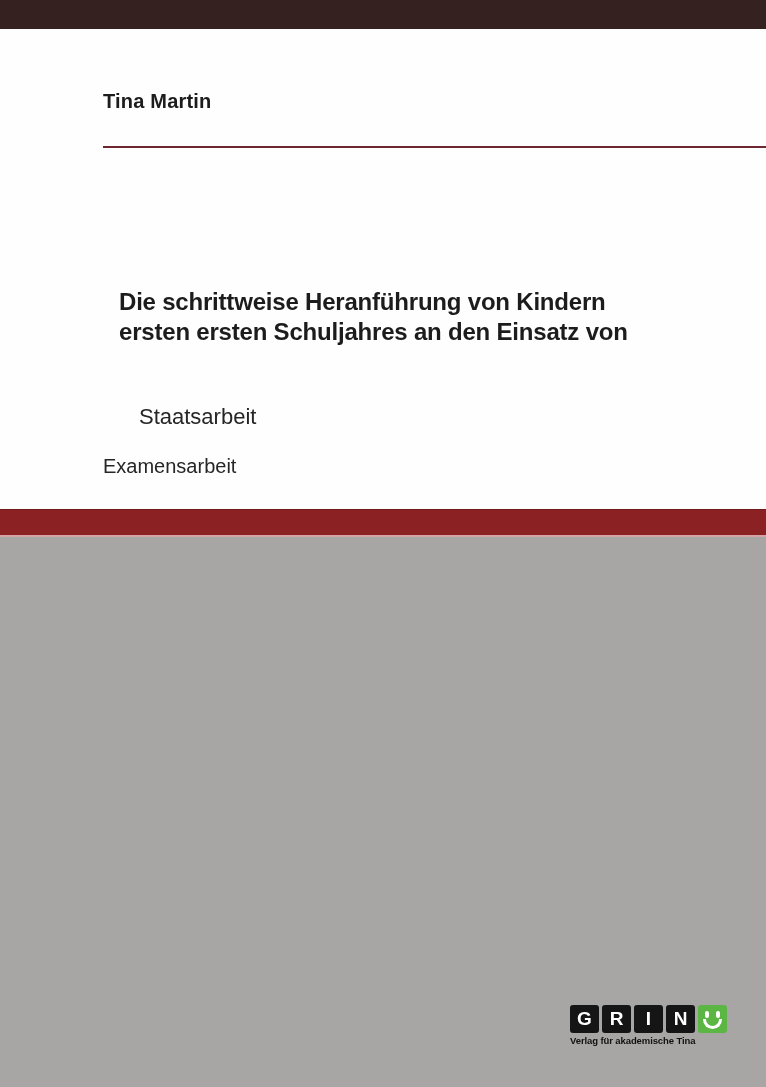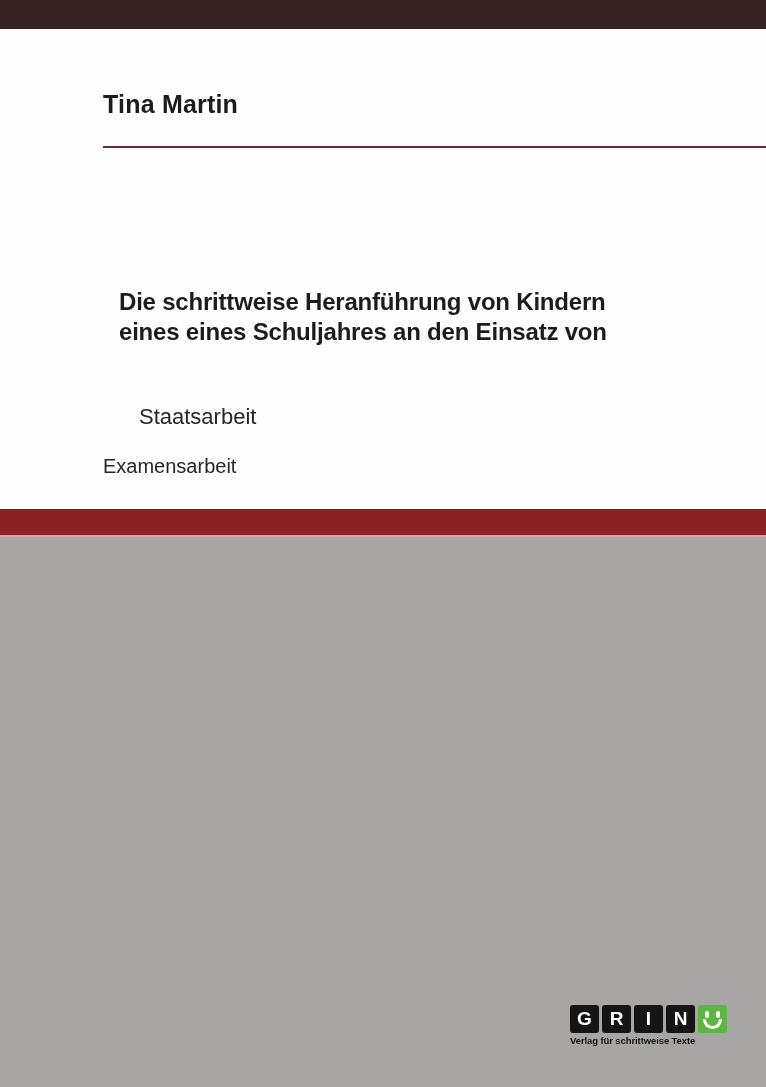--- a/index.html
+++ b/index.html
@@ -11,21 +11,21 @@
     overflow: hidden;
     font-family: "Liberation Sans", sans-serif;
   }
   .top-bar {
     position: absolute; left: 0; top: 0;
     width: 100%; height: 29px;
     background: var(--top_bar, #352120);
   }
   .author {
     position: absolute; left: 103px; top: 90px;
-    font-size: 25px; font-weight: bold;
+    font-size: 20px; font-weight: bold;
     letter-spacing: 0.2px;
     color: var(--text_dark, #1d1c1c);
   }
   .rule {
     position: absolute; left: 103px; right: 0; top: 146px;
     height: 2px;
     background: var(--rule_red, #6e2630);
   }
   .title {
     position: absolute; left: 103px; top: 271px; right: 60px;
@@ -94,21 +94,21 @@
 <div class="page">
 
   <div class="top-bar"></div>
 
   <div class="author">Tina Martin</div>
 
   <div class="rule"></div>
 
   <h1 class="title">
     <span>Die schrittweise Heranführung von Kindern</span>
-    <span>eines eines Schuljahres an den Einsatz von</span>
+    <span>ersten ersten Schuljahres an den Einsatz von</span>
   </h1>
 
   <div class="subtitle">Staatsarbeit</div>
 
   <div class="doctype">Examensarbeit</div>
 
   <div class="red-band"></div>
 
   <div class="gray-area"></div>
 
@@ -117,15 +117,15 @@
     <div class="tile">R</div>
     <div class="tile">I</div>
     <div class="tile">N</div>
     <div class="tile green">
       <div class="eye left"></div>
       <div class="eye right"></div>
       <div class="mouth"></div>
     </div>
   </div>
 
-  <div class="tagline">Verlag für schrittweise Texte</div>
+  <div class="tagline">Verlag für akademische Tina</div>
 
 </div>
 
 </body></html>

